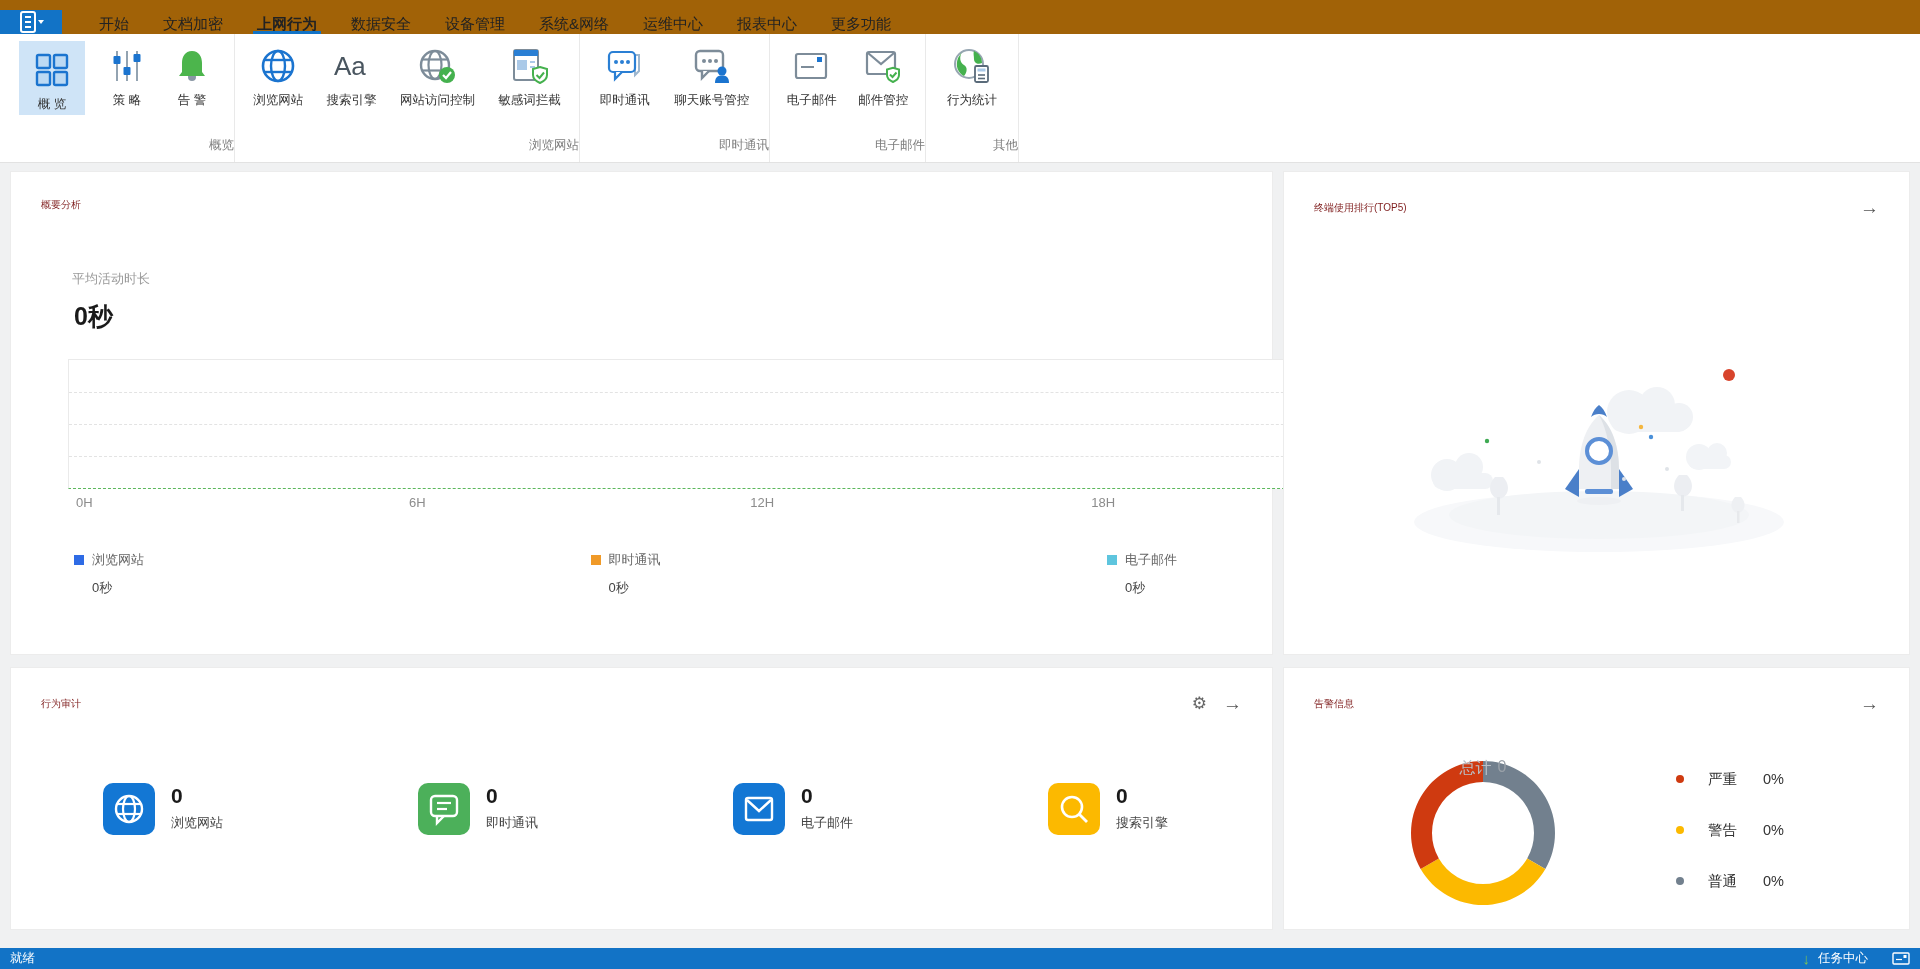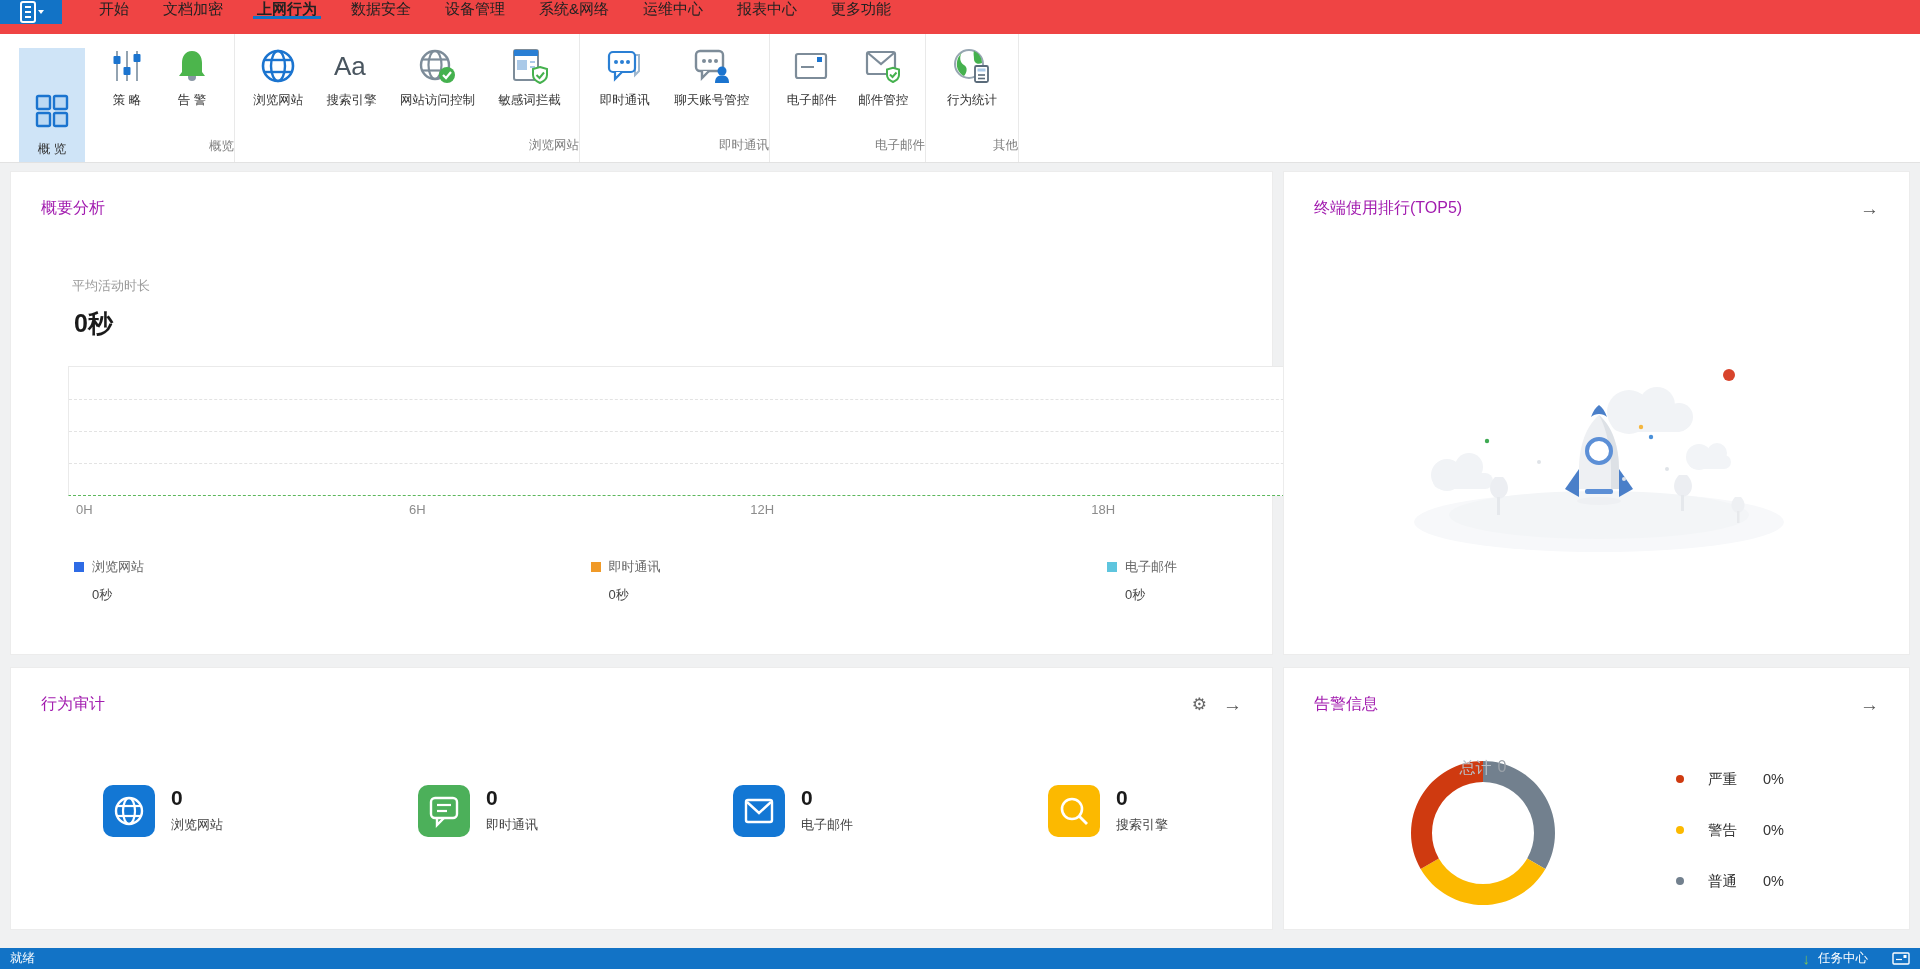--- a/index.html
+++ b/index.html
@@ -1,45 +1,45 @@
 <!DOCTYPE html>
 <html><head>
 <meta charset="utf-8">
 <style>
   * { box-sizing: border-box; margin: 0; padding: 0; }
   html,body { width:1920px; height:969px; overflow:hidden;
     font-family:"Liberation Sans","DejaVu Sans",sans-serif; background:#f0f1f2; color:#333; }
 
   
-  .menubar { height:34px; background:#ef4444; display:flex; align-items:flex-start; }
+  .menubar { height:34px; background:#a16207; display:flex; align-items:flex-end; }
   .app-btn { width:62px; background:#1273c6; display:flex; align-items:center; justify-content:center; cursor:pointer; }
   .menu-items { display:flex; margin-left:20px; }
   .menu-item { padding:0 17px; display:flex; align-items:center; font-size:15px; color:#222; position:relative; cursor:pointer; white-space:nowrap; }
   .menu-item.active { font-weight:bold; }
   .menu-item.active::after { content:""; position:absolute; left:13px; right:13px; bottom:0; height:3px; background:#1273c6; }
 
   
   .ribbon { background:#fff; border-bottom:1px solid #e2e2e2; display:flex; height:129px; }
   .ribbon-group { display:flex; flex-direction:column; border-right:1px solid #e9e9e9; }
   .rg-buttons { height:99px; display:flex; align-items:flex-start; justify-content:space-evenly; padding-top:6px; }
   .rg-label { height:30px; text-align:right; font-size:12.5px; color:#7d7d7d; line-height:26px; }
   .rbtn { display:flex; flex-direction:column; align-items:center; padding:4px 5px; cursor:pointer; }
   .rbtn .ric { height:44px; display:flex; align-items:center; justify-content:center; }
   .rbtn .rlabel { font-size:12.5px; color:#333; margin-top:4px; white-space:nowrap; }
-  .rbtn.big-tile { width:66px; height:114px; background:#cfe4f7; margin-top:8px; justify-content:flex-end; }
+  .rbtn.big-tile { width:66px; height:74px; background:#cfe4f7; margin-top:1px; justify-content:center; }
   .rbtn.big-tile .ric { margin-top:8px; }
   .rbtn.big-tile .rlabel { margin-top:8px; }
   .g1 { width:235px; } .g2 { width:345px; } .g3 { width:190px; } .g4 { width:156px; } .g5 { width:93px; }
   .ribbon-fill { flex:1; }
 
   
   .main { padding:8px 10px 0; display:grid; grid-template-columns:1263px 627px; grid-template-rows:484px 263px; gap:12px 10px; }
   .panel { background:#fff; border:1px solid #ececec; position:relative; }
   .panel-header { padding:26px 30px 0; display:flex; align-items:center; }
-  .panel-title { font-size:16px; color:#a21caf; }
+  .panel-title { font-size:10px; color:#7f1d1d; }
   .header-icons { margin-left:auto; display:flex; align-items:center; gap:16px; }
   .hicon { font-size:19px; color:#555; cursor:pointer; line-height:1; }
   .hicon.gear { font-size:17px; color:#666; }
 
   
   .metric-label { margin:58px 0 0 61px; font-size:13px; color:#9a9a9a; }
   .metric-value { margin:12px 0 0 63px; font-size:25px; font-weight:bold; color:#1a1a1a; }
   .chart-wrap { position:relative; margin:26px 0 0 57px; width:1312px; }
   .chart-box { height:130px; border:1px solid #eaeaea; border-bottom:1px dashed #5cb85c; position:relative; background:#fff; }
   .gridline { position:absolute; left:0; right:0; border-top:1px dashed #e3e3e3; }

